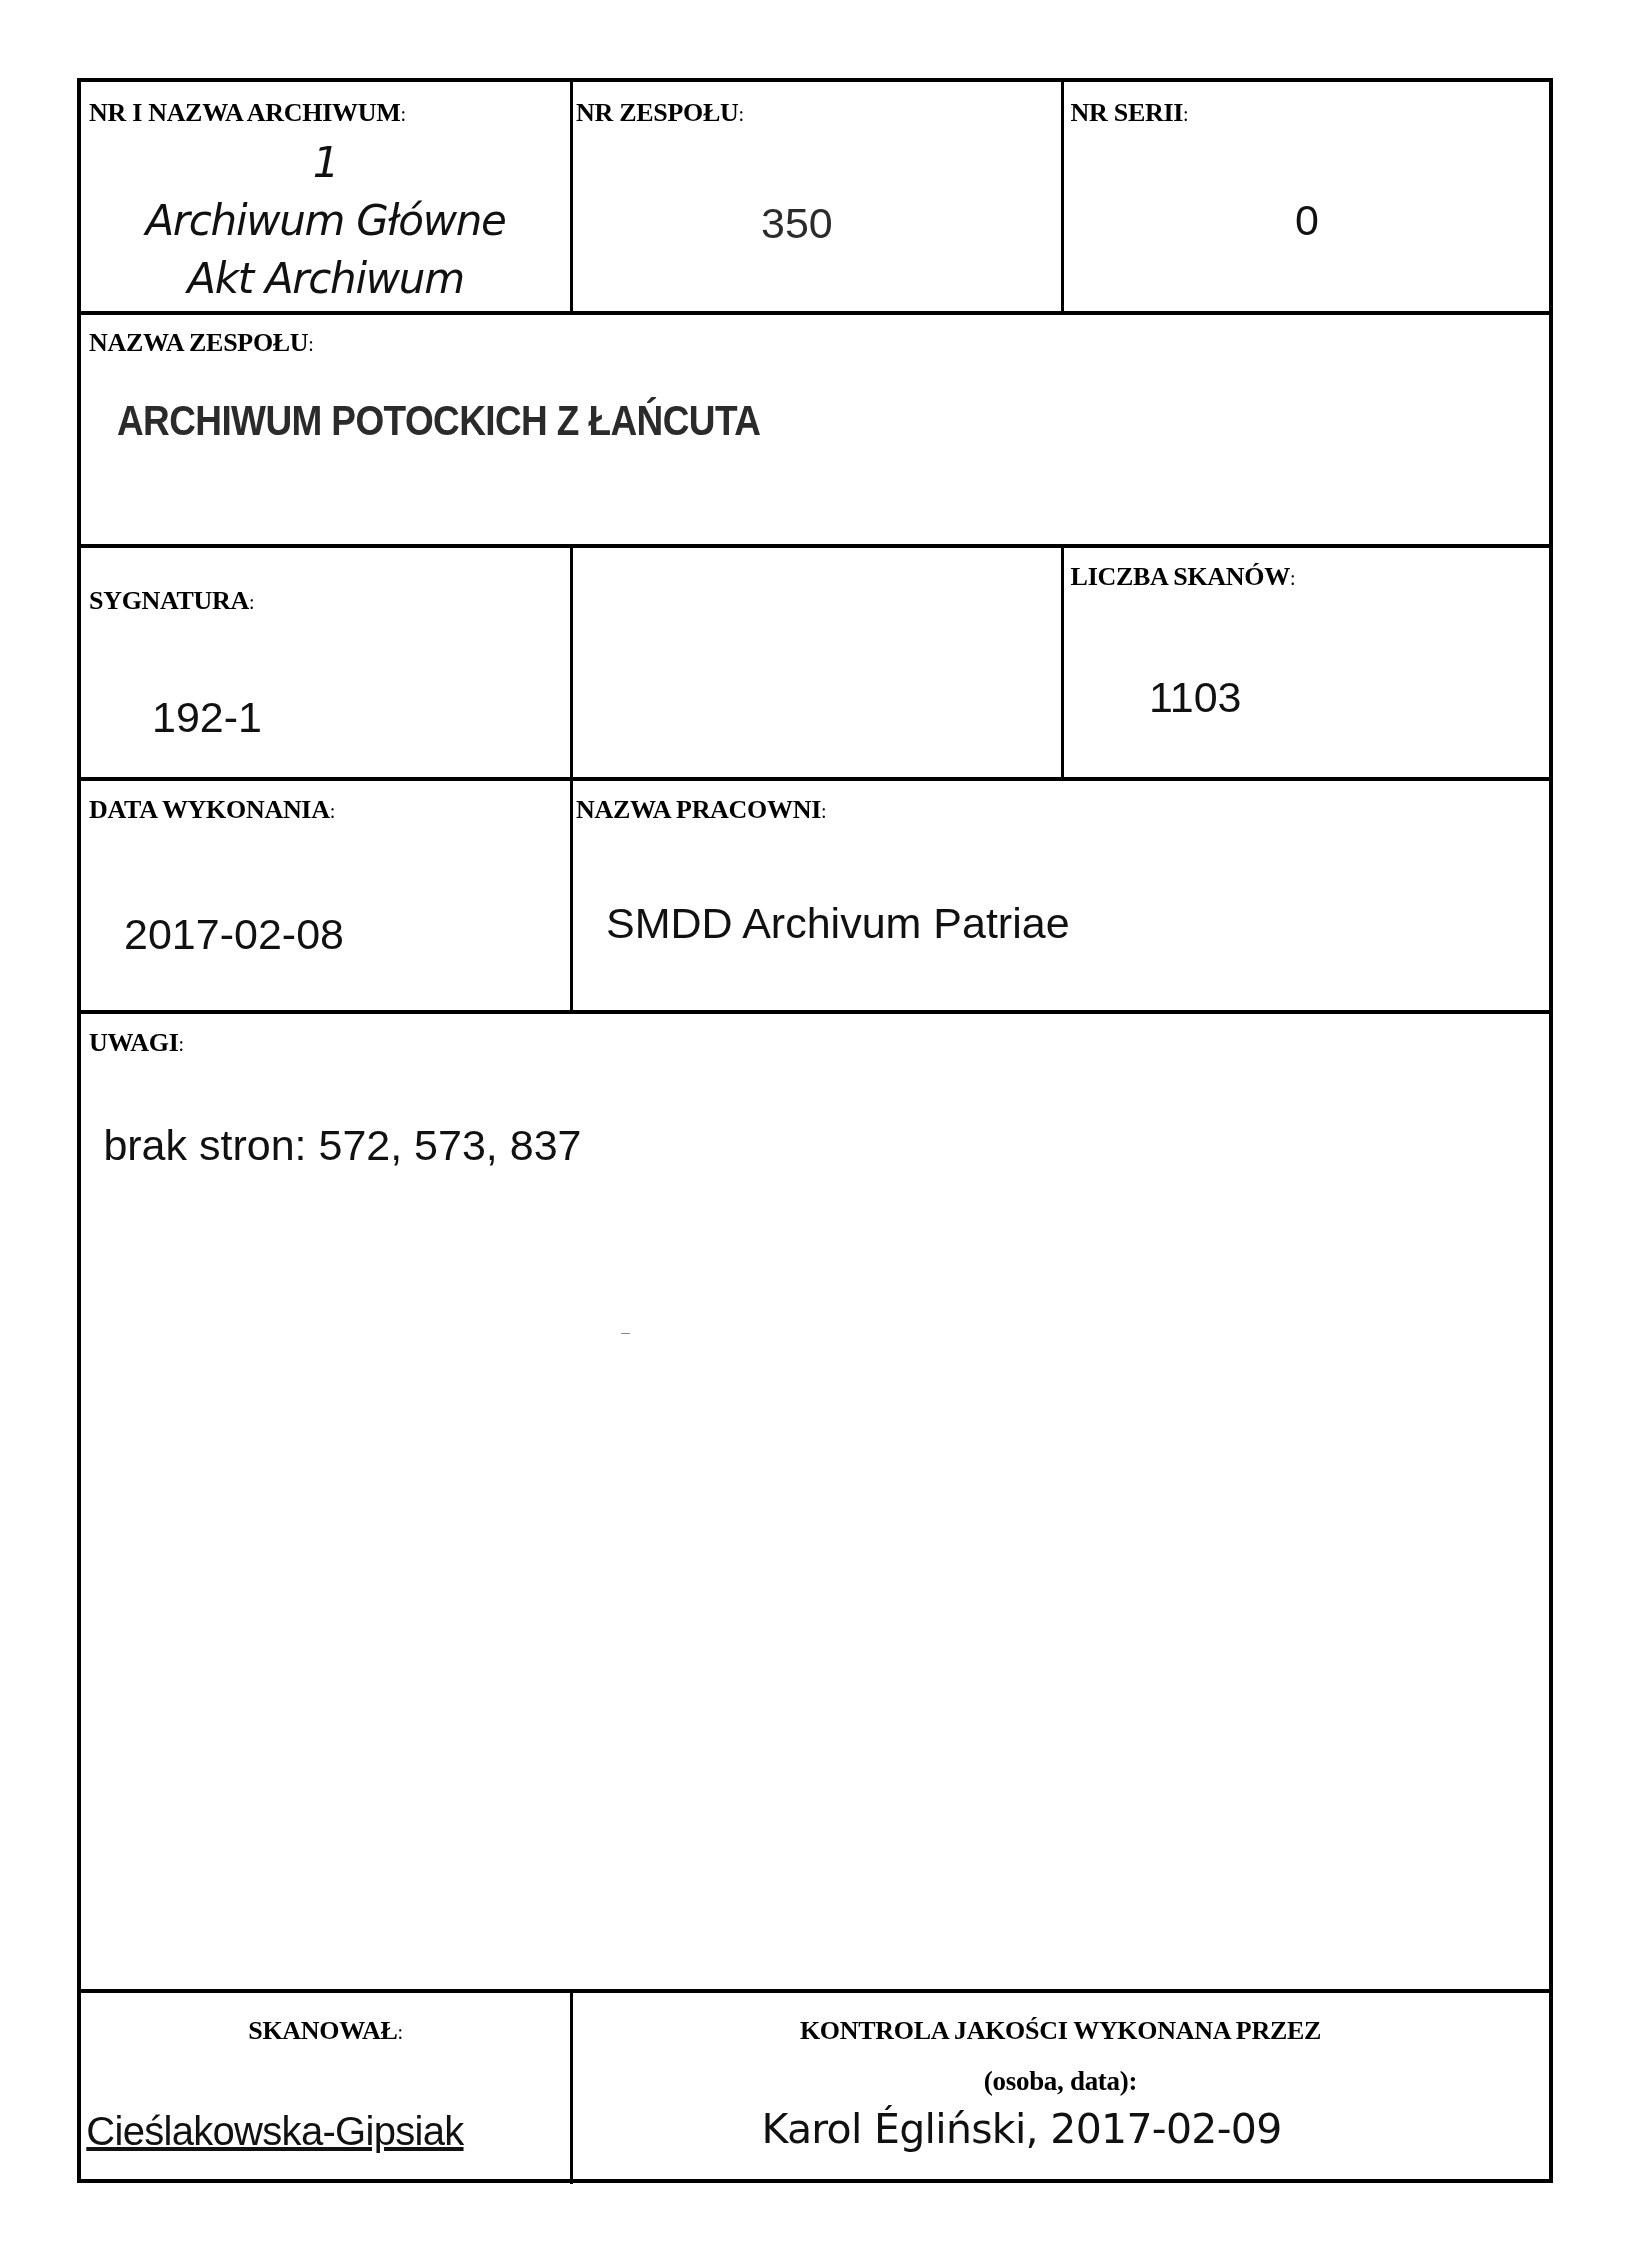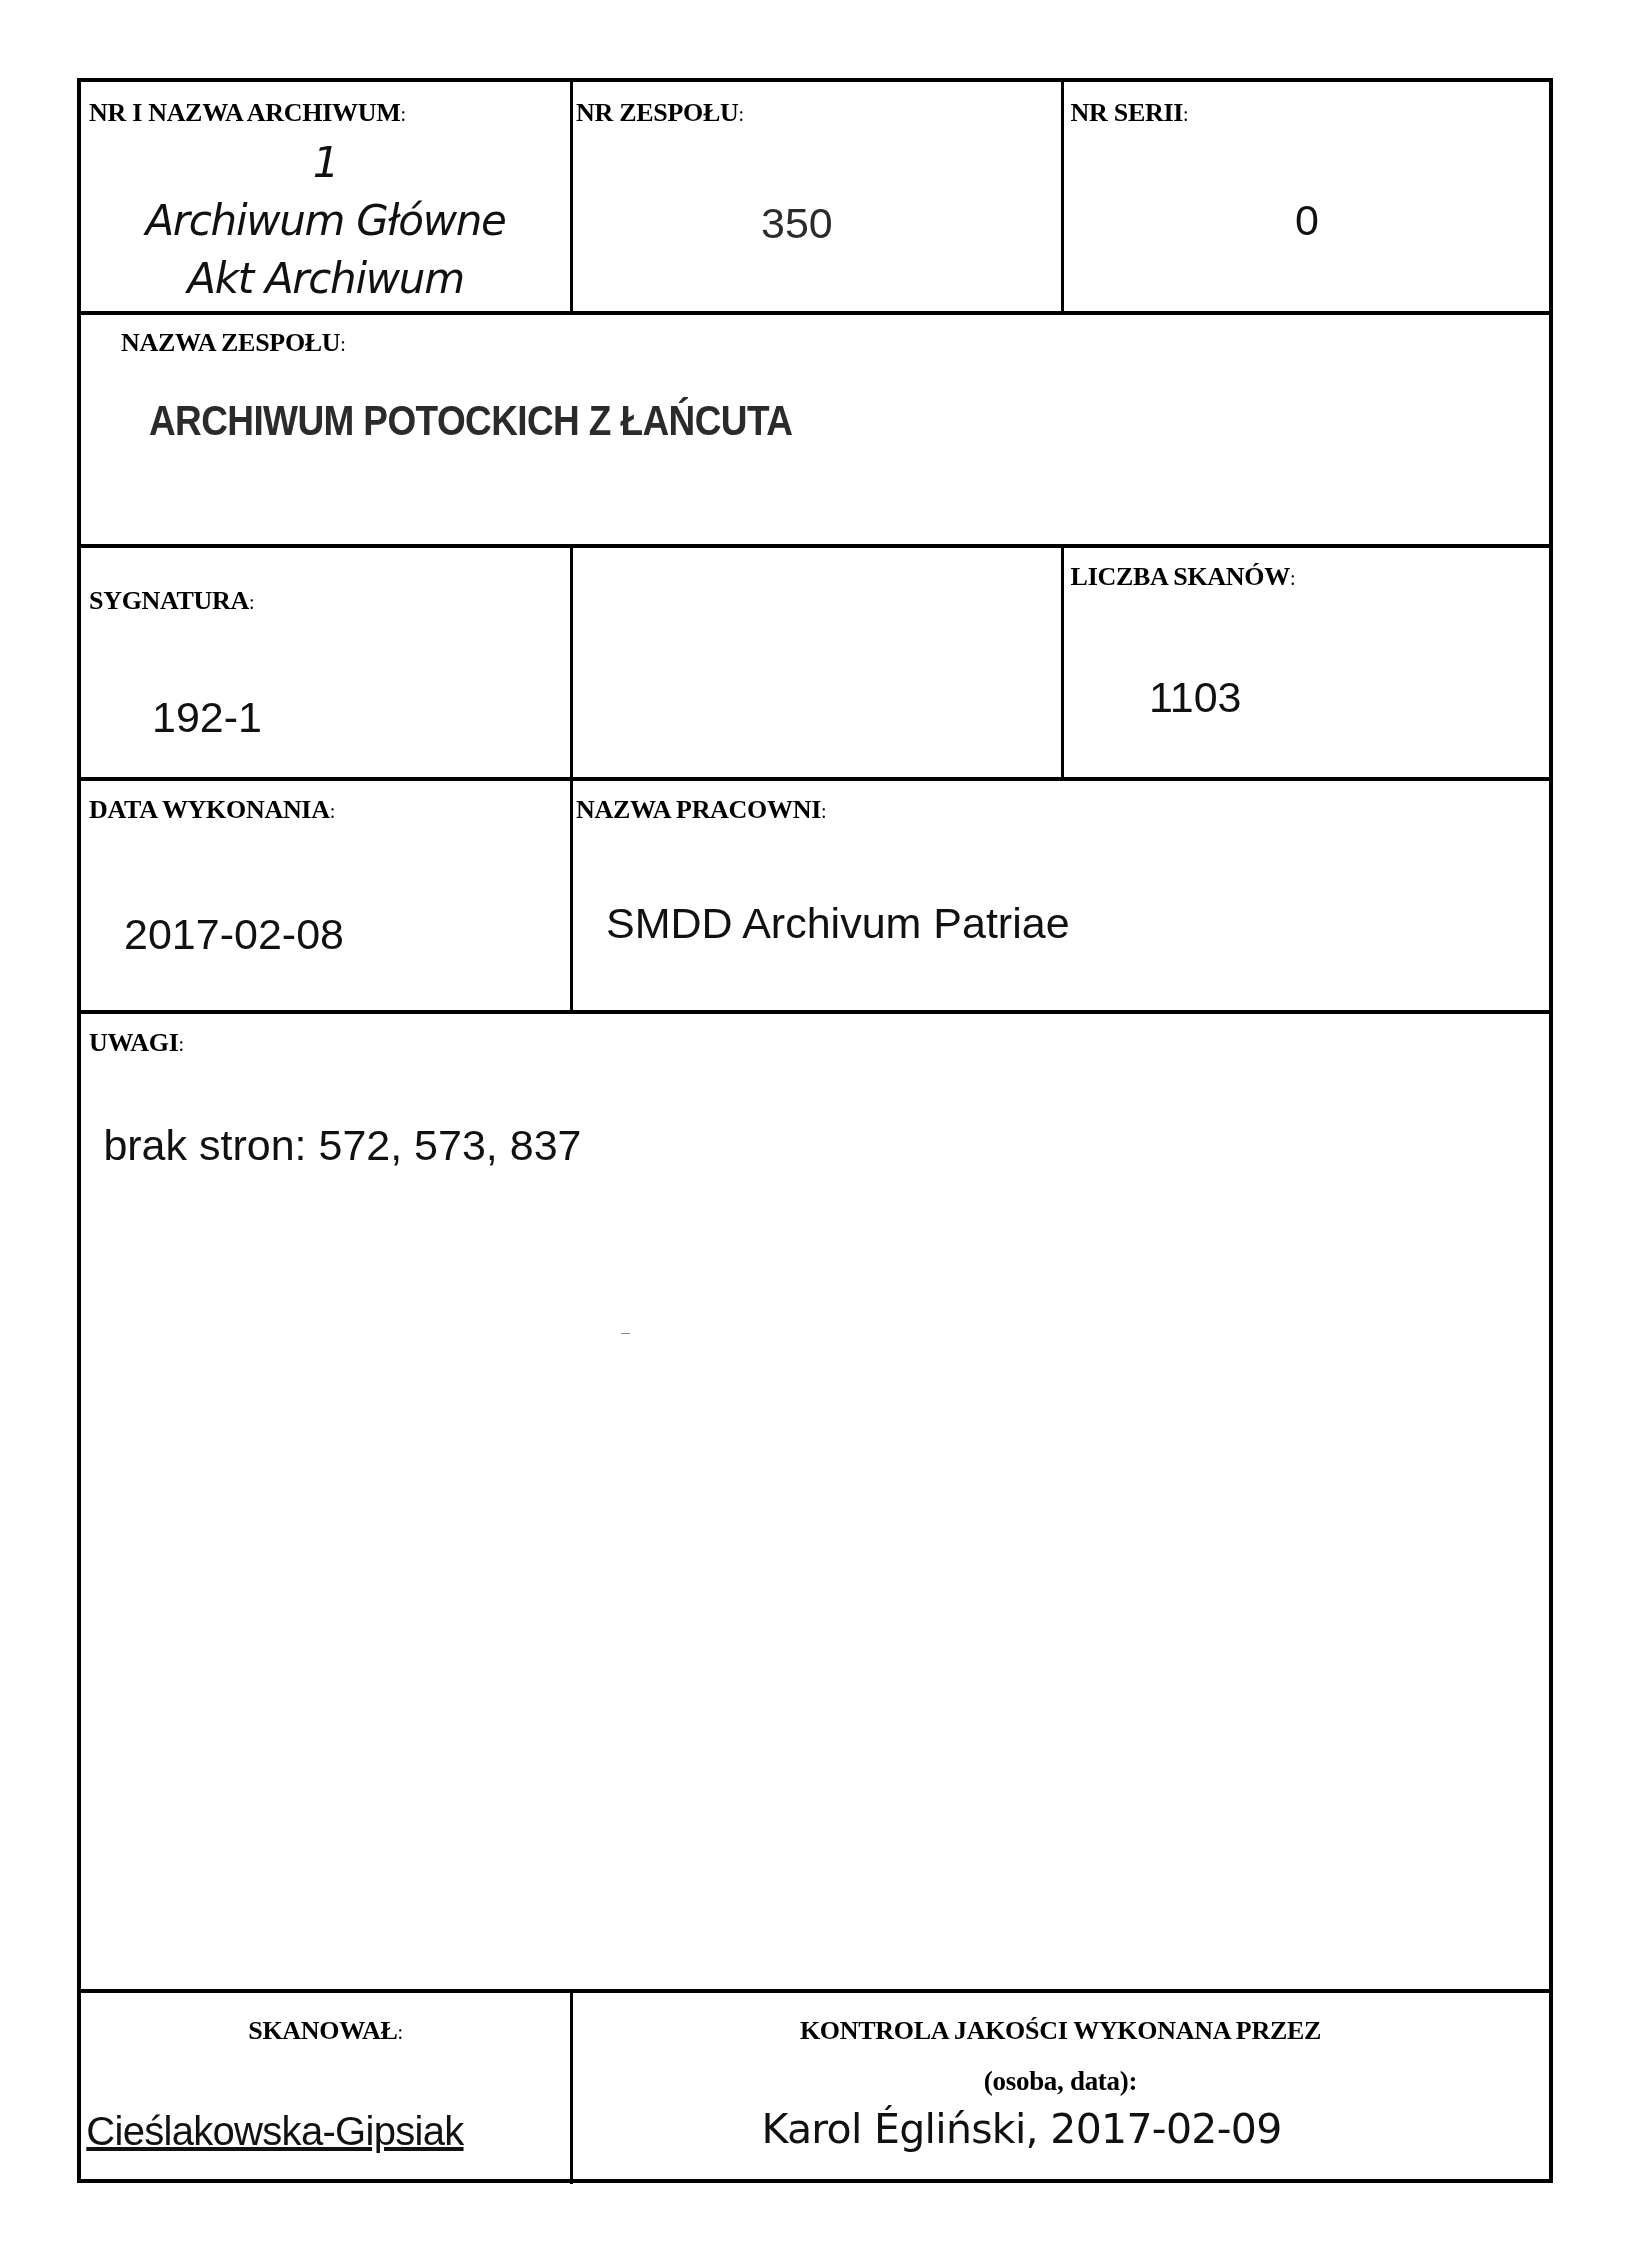--- a/index.html
+++ b/index.html
@@ -132,21 +132,21 @@
     <div class="value grey" style="left:189px; top:120px;">350</div>
   </div>
 
   <div class="cell" style="left:983px; top:0; width:489px; height:193px;">
     <div class="label" style="left:6.6px; top:18px;">
       <span>NR SERII</span><span class="colon">:</span>
     </div>
     <div class="value" style="left:231px; top:117px;">0</div>
   </div>
 
-  <div class="cell" style="left:0; top:233px; width:1400px; height:229px;margin-left:32px;">
+  <div class="cell" style="left:0; top:233px; width:1400px; height:229px;">
     <div class="label" style="left:8px; top:14.5px;">
       <span>NAZWA ZESPOŁU</span><span class="colon">:</span>
     </div>
     <div class="value bold" style="left:36px; top:84px;">ARCHIWUM POTOCKICH Z ŁAŃCUTA</div>
   </div>
 
   <div class="cell" style="left:0; top:490px; width:489px; height:229px;">
     <div class="label" style="left:8px; top:16px;">
       <span>SYGNATURA</span><span class="colon">:</span>
     </div>

